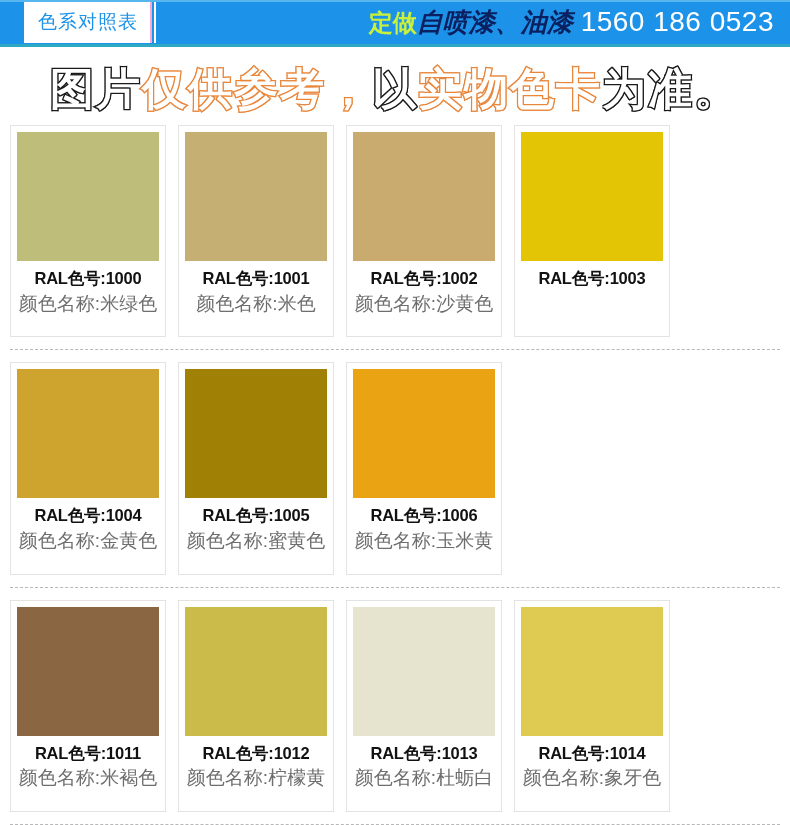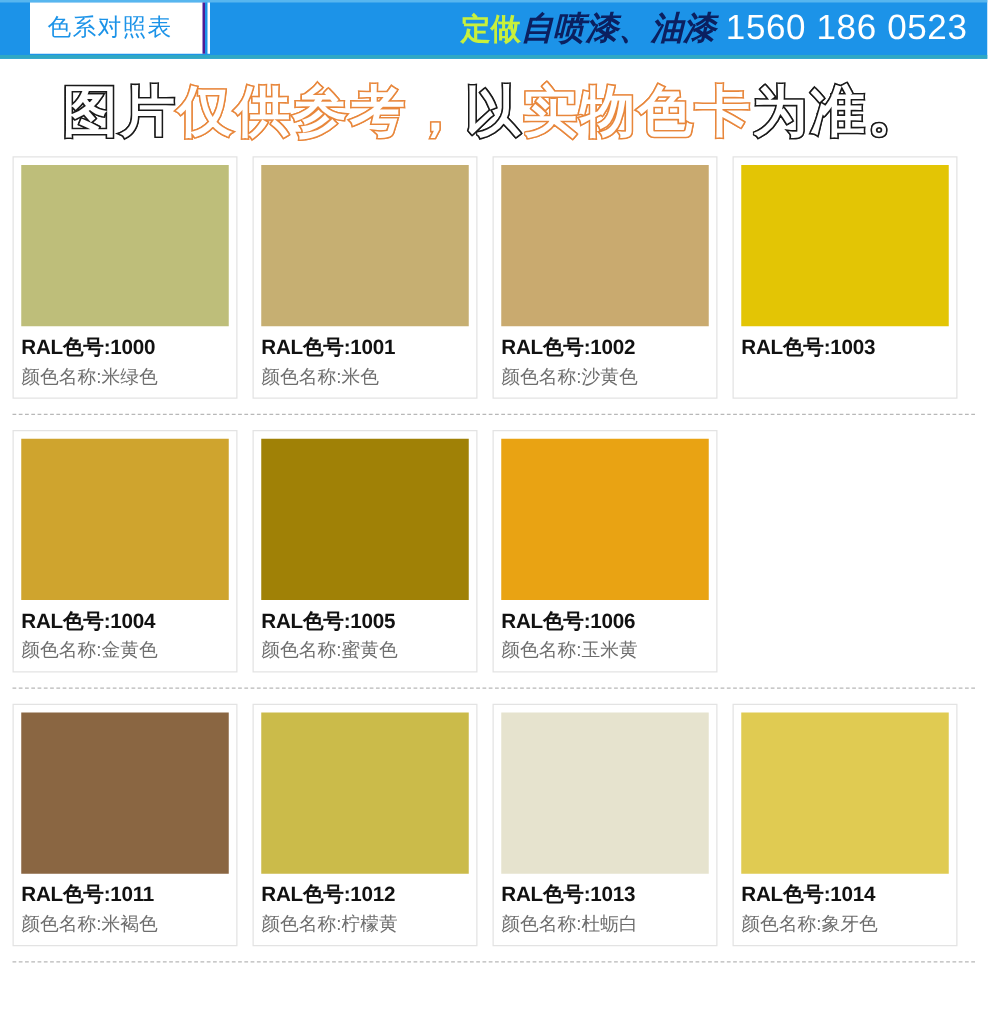--- a/index.html
+++ b/index.html
@@ -30,23 +30,23 @@
     left: 0; right: 0; top: 0;
     height: 2px;
     background: #57B6EF;
   }
   .tab-box {
     margin-left: 24px;
     height: 41px;
     background: #ffffff;
     display: flex;
     align-items: center;
-    padding: 0 24px 0 14px;
-    box-sizing: border-box;
-    border-right: 2px solid #4c1d95;
+    padding: 0 12px 0 14px;
+    box-sizing: border-box;
+    border-right: 2px solid #f9a8d4;
     position: relative;
     z-index: 2;
   }
   .tab-label {
     color: #1C93E8;
     font-size: 19px;
     font-weight: 400;
     letter-spacing: 1px;
     white-space: nowrap;
   }
@@ -129,41 +129,42 @@
     display: flex;
     gap: 12px;
     padding-bottom: 12px;
     border-bottom: 1px dashed #B8B8B8;
     margin-bottom: 12px;
   }
   .row.last {
     border-bottom: 1px dashed #B8B8B8;
   }
   .card {
-    width: 180px;
+    width: 156px;
     background: #ffffff;
     border: 1px solid #E3E3E3;
     box-sizing: border-box;
-    padding: 6px 6px 7px 6px;
+    padding: 6px 6px 20px 6px;
+    text-align: center;
   }
   .swatch {
     width: 100%;
     height: 129px;
   }
   .card-code {
     font-size: 16.5px;
     font-weight: bold;
     color: #111111;
     margin-top: 7px;
     line-height: 1.25;
     letter-spacing: -0.2px;
     white-space: nowrap;
   }
   .card-name {
-    font-size: 15px;
+    font-size: 19px;
     color: #6E6E6E;
     margin-top: 3px;
     line-height: 1.3;
     white-space: nowrap;
   }
 </style>
 </head>
 <body>
 
 <div class="header">

